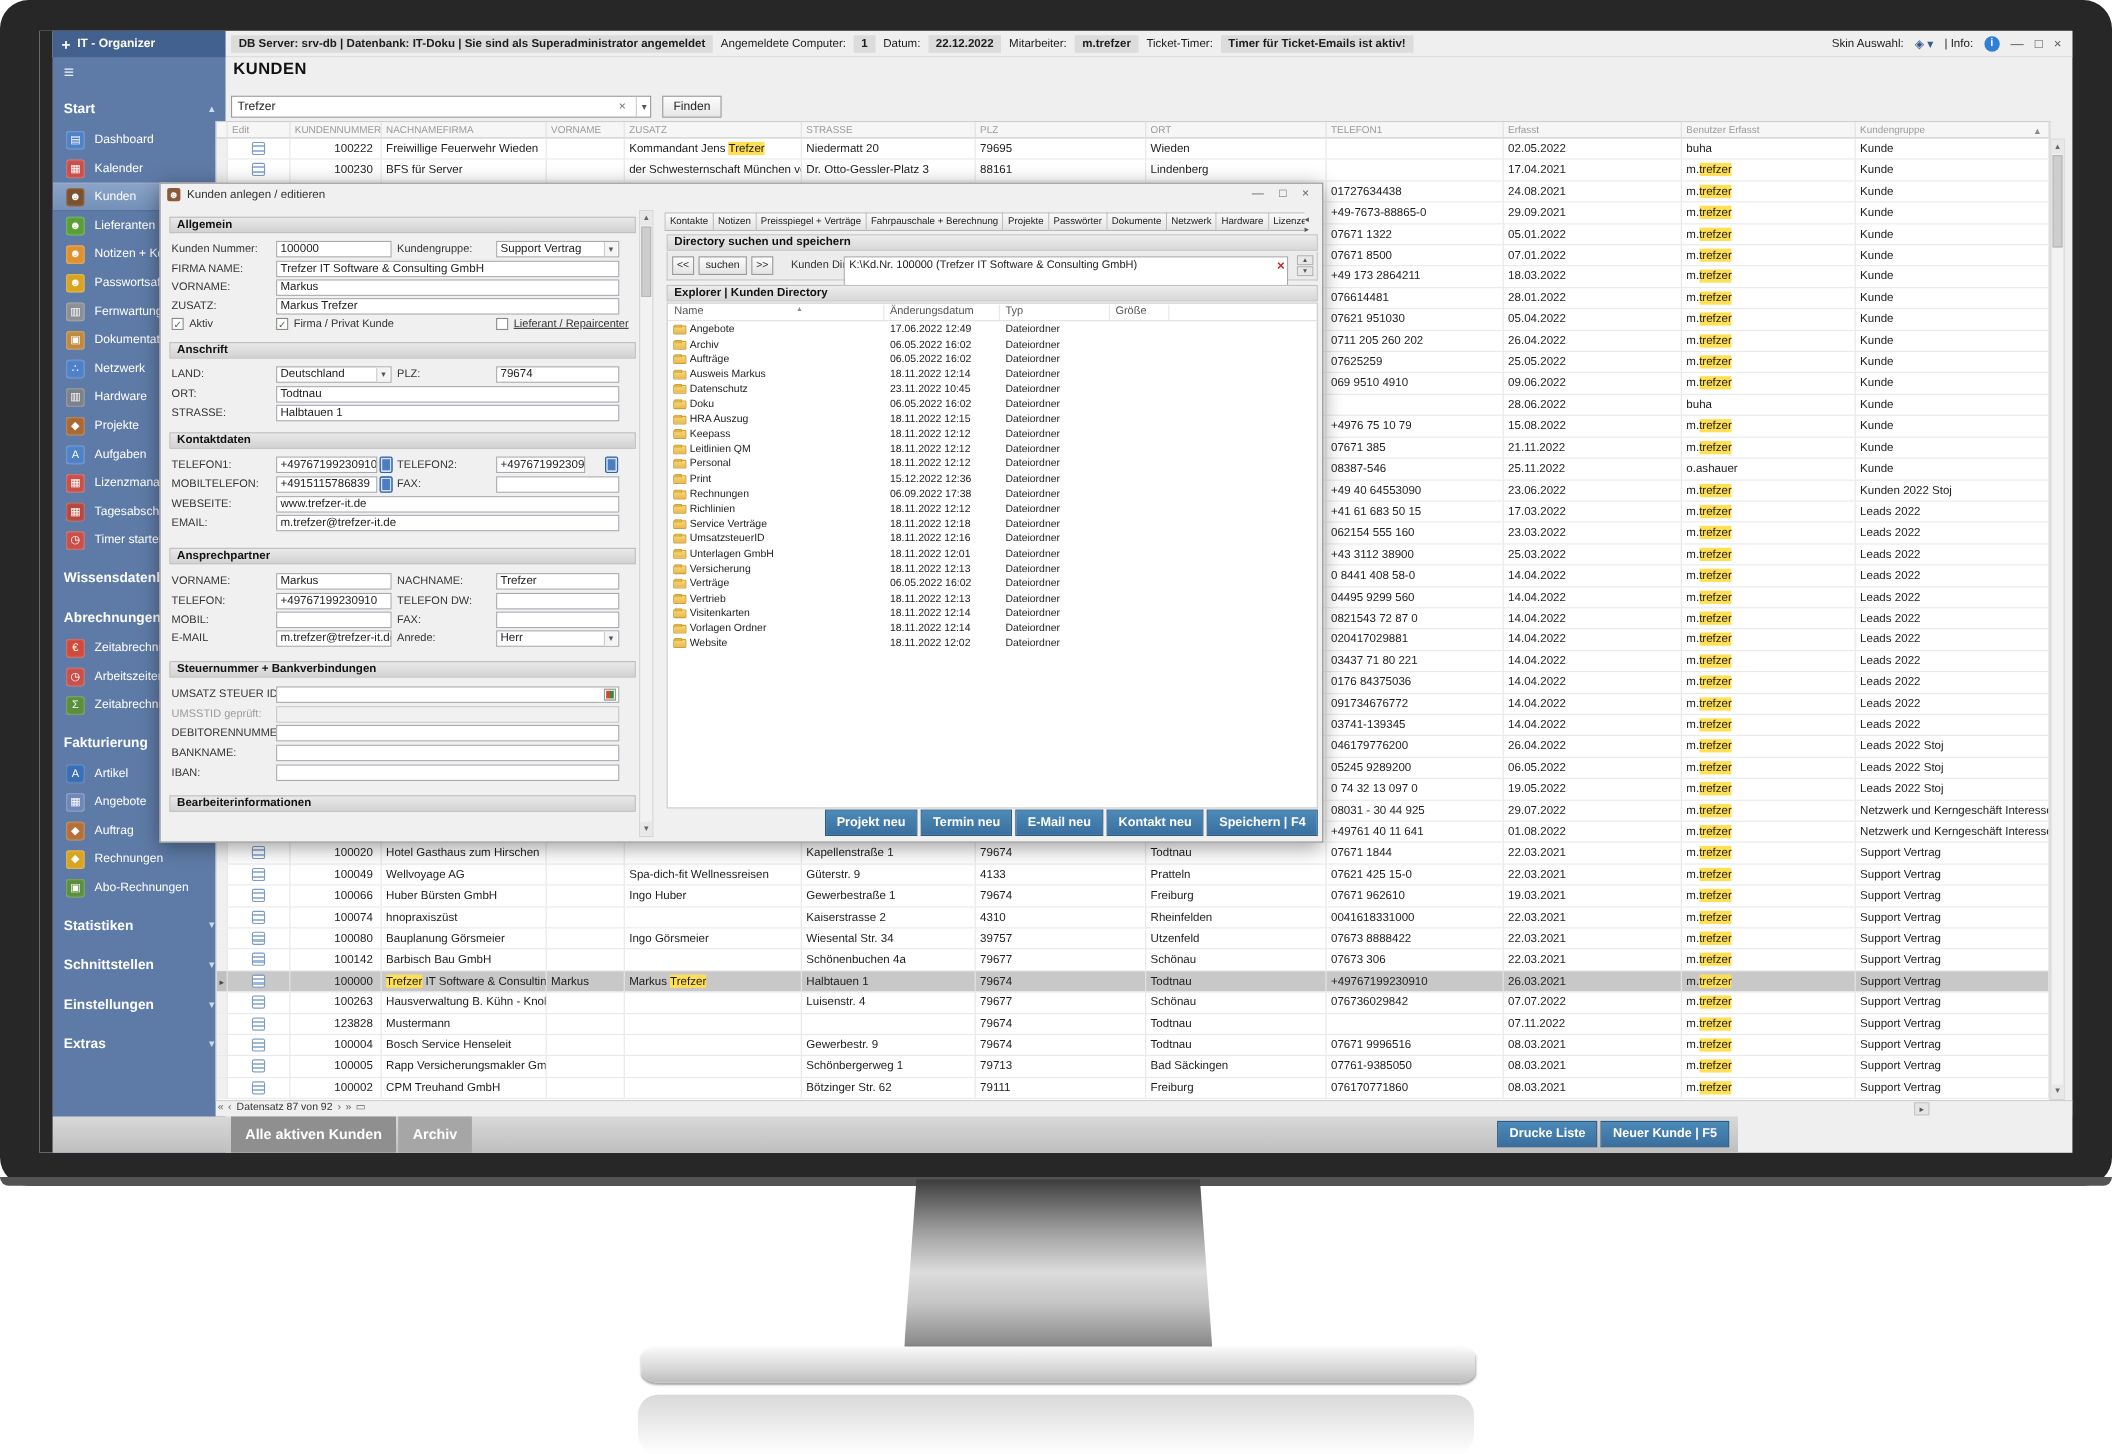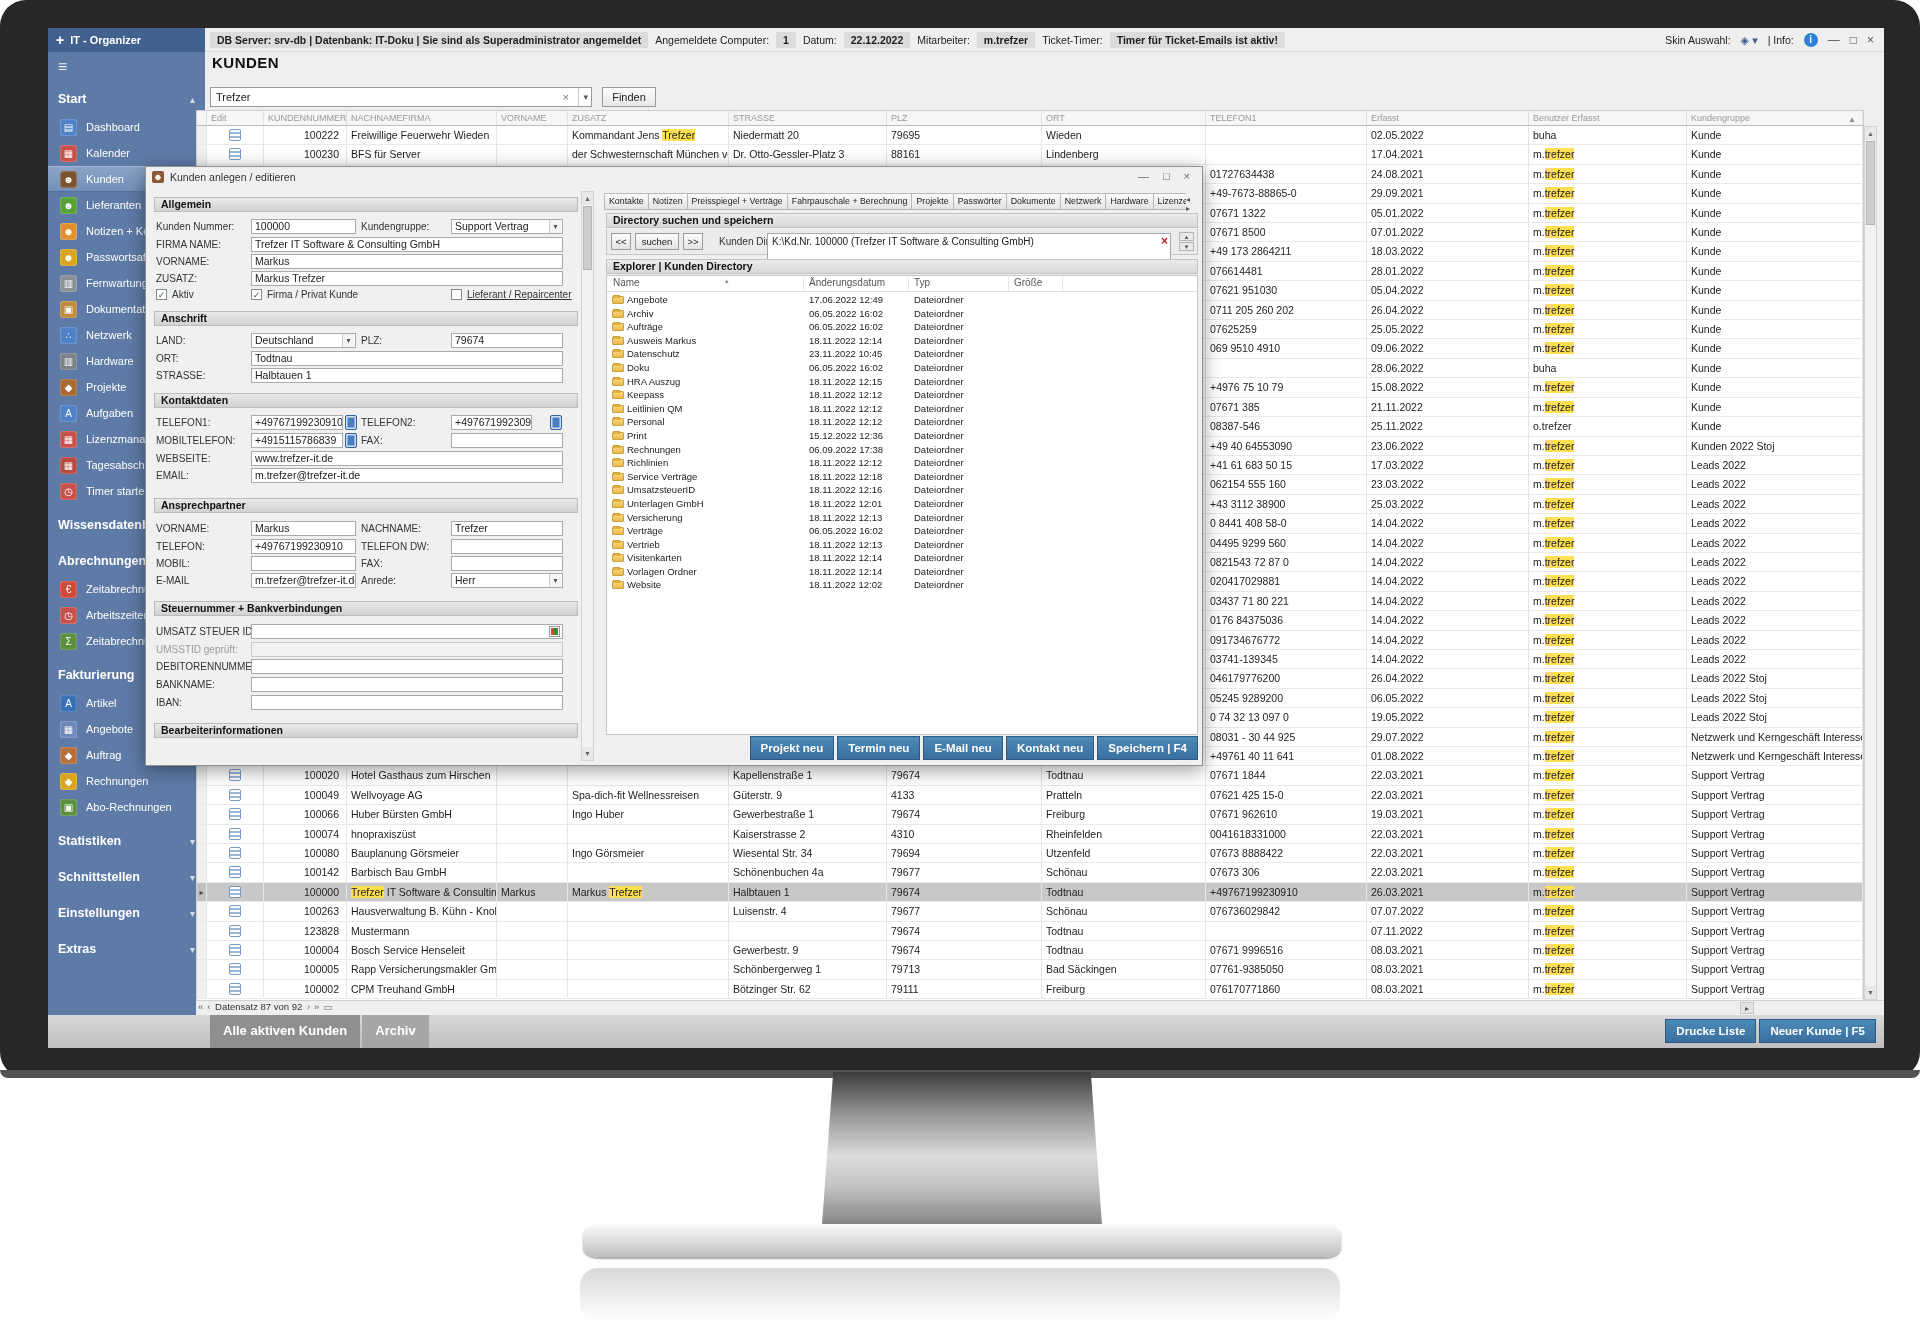--- a/index.html
+++ b/index.html
@@ -68,21 +68,21 @@
   .vs-btn{height:13px;text-align:center;font-size:7px;color:#666;line-height:13px;background:#e8e8e8;}
   .vs-btn.bottom{position:absolute;bottom:0;left:0;right:0;}
   .vs-thumb{position:absolute;left:1px;right:1px;top:14px;height:84px;background:#cdcdcd;border:1px solid #b5b5b5;}
 
   
   .statusbar{position:absolute;left:160px;top:972px;width:1688px;height:15px;background:#efefef;border-top:1px solid #cfcfcf;font-size:9.5px;color:#333;}
   .statusbar .navic{color:#666;margin:0 2px;}
   .hs-arrow{position:absolute;right:130px;top:1px;width:14px;height:12px;background:#e4e4e4;border:1px solid #c6c6c6;text-align:center;line-height:11px;font-size:8px;color:#555;}
 
   
-  .footer{position:absolute;left:12px;top:987px;width:1836px;height:33px;background:linear-gradient(#d8d8d8,#bfbfbf);}
+  .footer{position:absolute;left:12px;top:987px;width:1532px;height:33px;background:linear-gradient(#d8d8d8,#bfbfbf);}
   .ftabs{position:absolute;left:162px;top:0;height:33px;display:flex;gap:2px;}
   .ftab{background:#a6a6a6;color:#fff;font-weight:bold;font-size:13px;padding:0 13px;line-height:31px;}
   .ftab.active{background:#8f8f8f;}
   .fbtns{position:absolute;right:8px;top:4px;display:flex;gap:3px;}
   .bbtn{background:linear-gradient(#4b8ab8,#3a6f9e);border:1px solid #2d5a85;color:#fff;font-weight:bold;font-size:11.5px;height:24px;line-height:22px;padding:0 10px;white-space:nowrap;}
 
   
   .dialog{position:absolute;left:109px;top:138px;width:1058px;height:600px;background:#f0f0f0;border:1px solid #8f8f8f;box-shadow:0 4px 18px rgba(0,0,0,.4);}
   .dlg-title{position:absolute;left:0;top:0;width:100%;height:20px;display:flex;align-items:center;padding-left:6px;gap:6px;font-size:10.5px;color:#333;}
   .dlg-person{width:12px;height:12px;border-radius:2px;background:#8a5a3b;color:#fff;font-size:9px;line-height:12px;text-align:center;}
@@ -548,21 +548,21 @@
           <div class="c"></div>
           <div class="c num"></div>
           <div class="c"></div>
           <div class="c"></div>
           <div class="c"></div>
           <div class="c"></div>
           <div class="c"></div>
           <div class="c"></div>
           <div class="c">08387-546</div>
           <div class="c">25.11.2022</div>
-          <div class="c">o.trefzer</div>
+          <div class="c">o.ashauer</div>
           <div class="c">Kunde</div>
         </div>
         <div class="grid-row">
           <div class="c ind"></div>
           <div class="c"></div>
           <div class="c num"></div>
           <div class="c"></div>
           <div class="c"></div>
           <div class="c"></div>
           <div class="c"></div>
@@ -884,21 +884,21 @@
         <div class="grid-row">
           <div class="c ind"></div>
           <div class="c">
             <div class="edit-ic"></div>
           </div>
           <div class="c num">100080</div>
           <div class="c">Bauplanung Görsmeier</div>
           <div class="c"></div>
           <div class="c">Ingo Görsmeier</div>
           <div class="c">Wiesental Str. 34</div>
-          <div class="c">79694</div>
+          <div class="c">39757</div>
           <div class="c">Utzenfeld</div>
           <div class="c">07673 8888422</div>
           <div class="c">22.03.2021</div>
           <div class="c">m.<span class="hl">trefzer</span></div>
           <div class="c">Support Vertrag</div>
         </div>
         <div class="grid-row">
           <div class="c ind"></div>
           <div class="c">
             <div class="edit-ic"></div>

